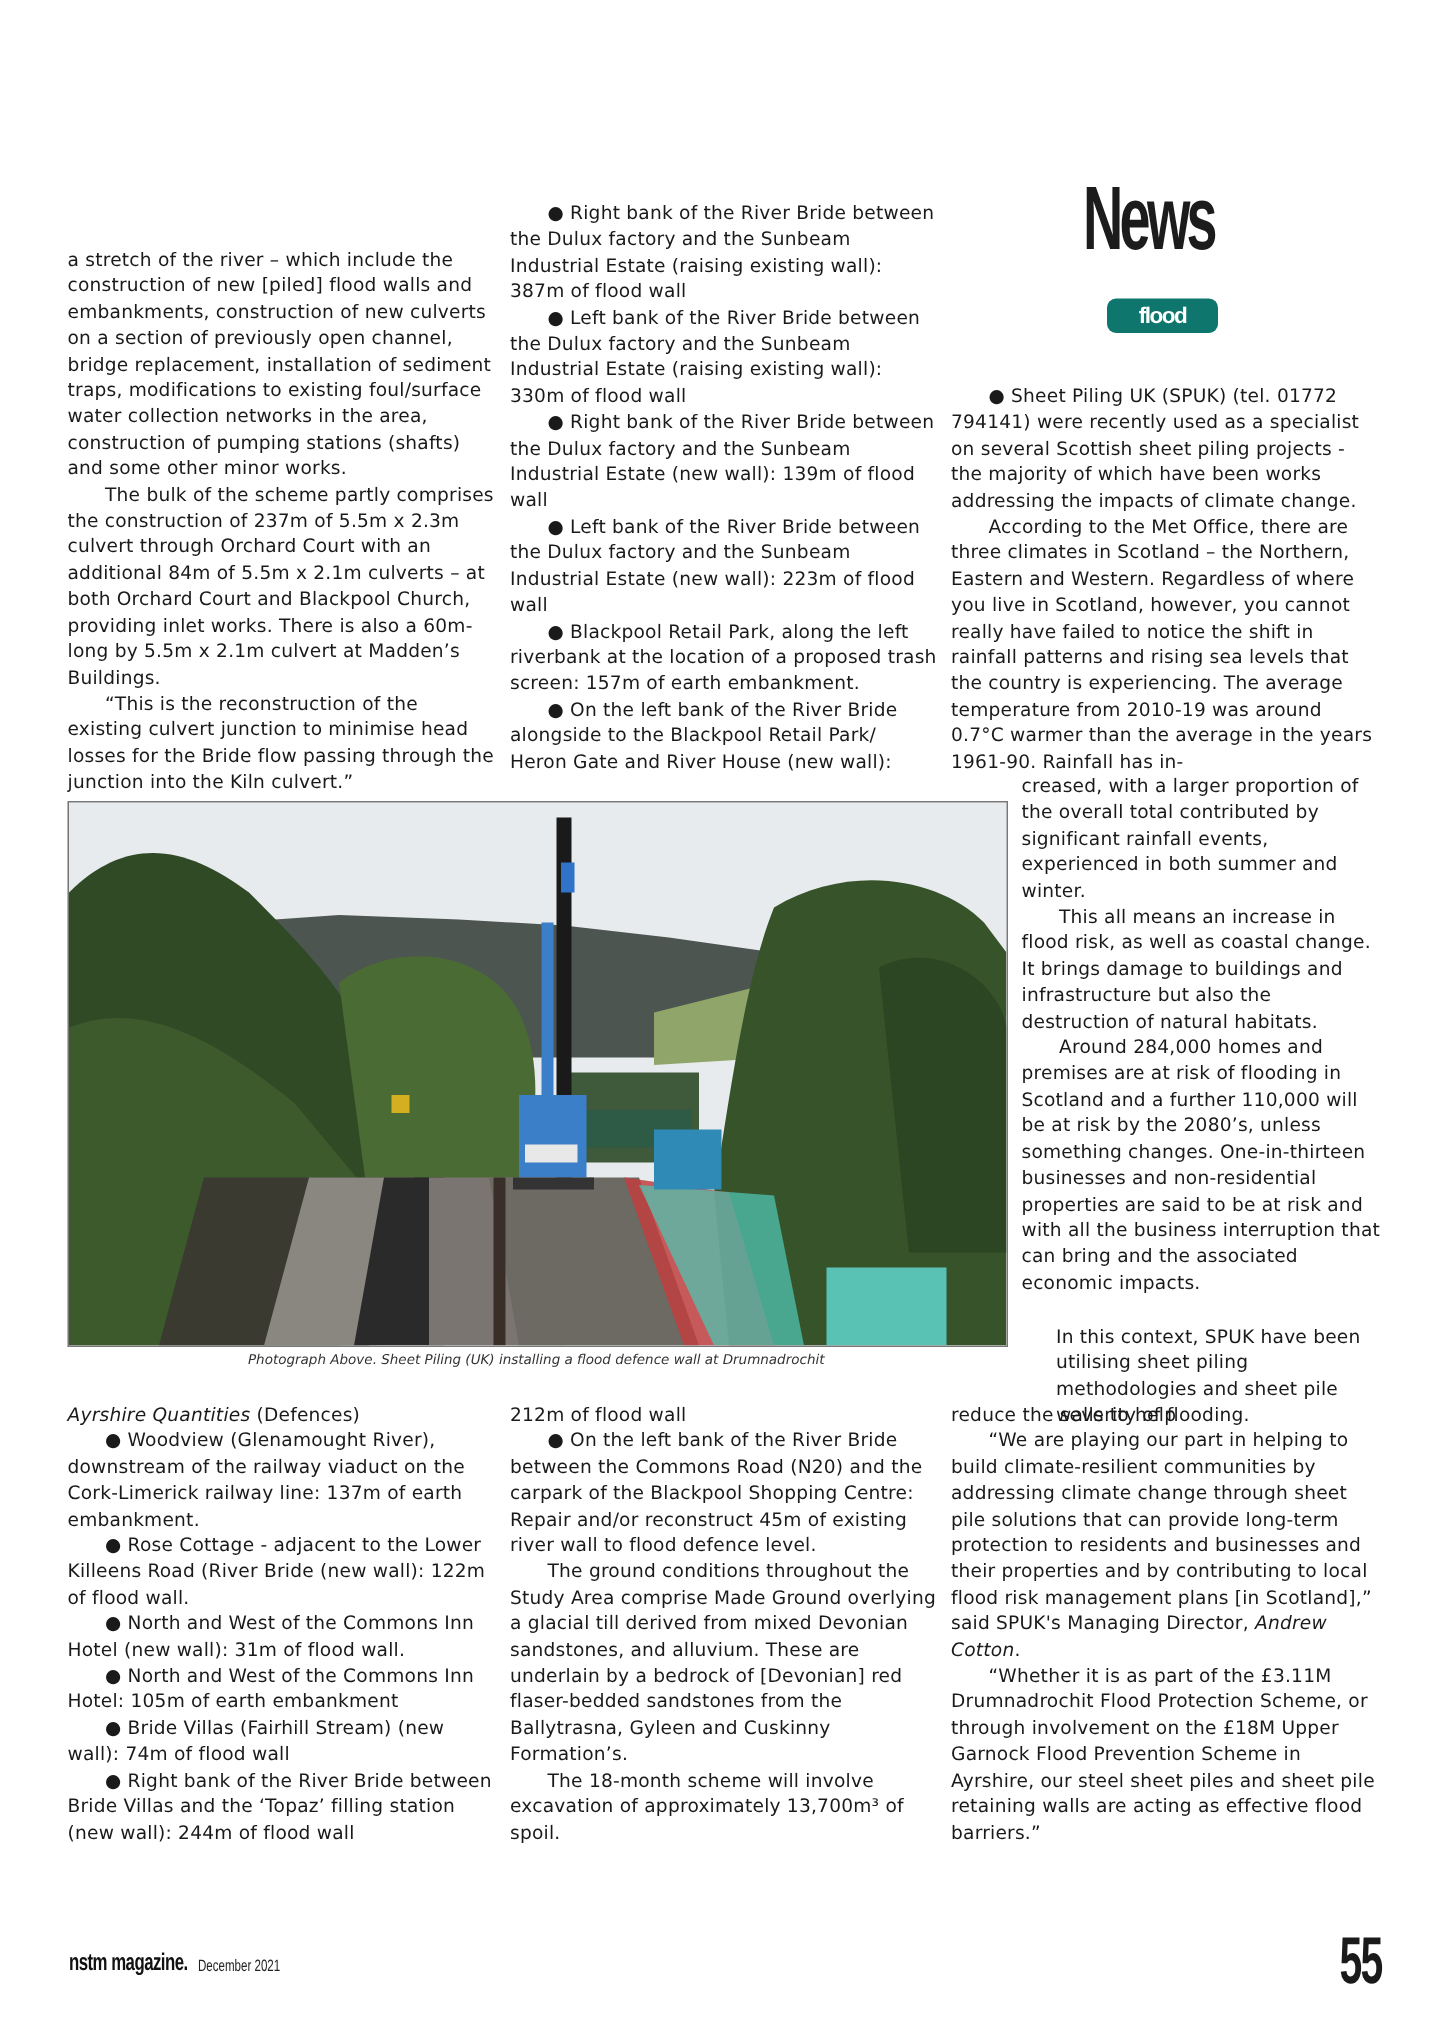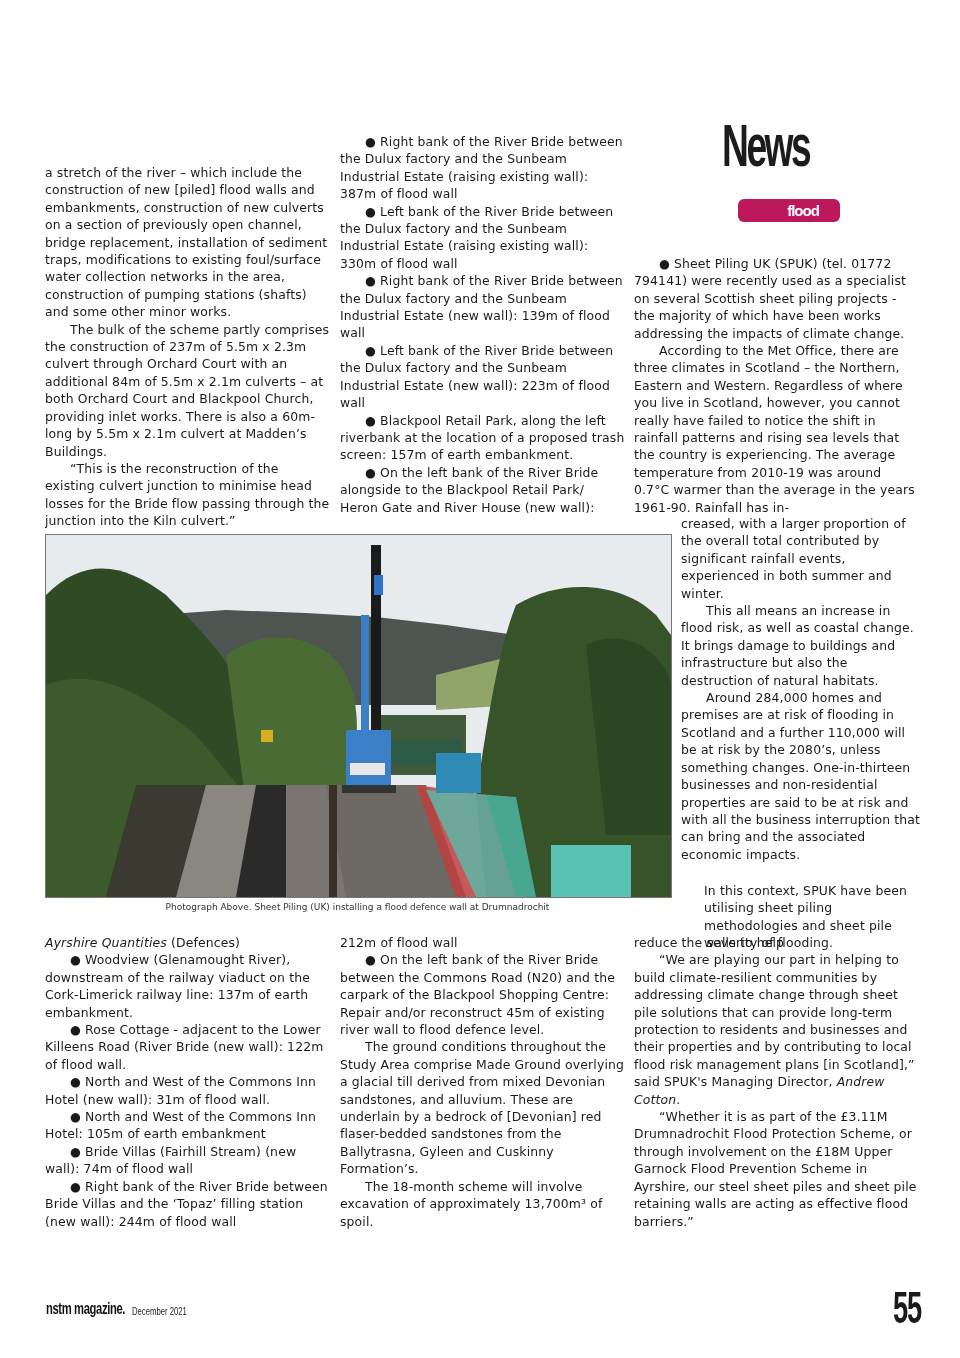--- a/index.html
+++ b/index.html
@@ -13,27 +13,27 @@
   .c3 { left: 634px; top: 255px; width: 285px; }
   .c4 { left: 45px; top: 934px; width: 285px; }
   .c5 { left: 340px; top: 934px; width: 285px; }
   .c6 { left: 634px; top: 934px; width: 285px; }
   .c3b { left: 681px; top: 515px; width: 240px; }
   .c3c { left: 704px; top: 882px; width: 215px; }
   .news-title { position: absolute; left: 722px; top: 112px; width: 108px;
      font-family: "Liberation Sans", sans-serif; font-weight: bold; font-size: 60px;
      line-height: 68px; letter-spacing: -4px; transform: scaleX(0.62); transform-origin: left top;
      color: #1c1c1c; white-space: nowrap; }
-  .tag { position: absolute; left: 738px; top: 199px; width: 74px; height: 23px; background: #be185d;
+  .tag { position: absolute; left: 738px; top: 199px; width: 74px; height: 23px; background: #0f766e;
      border-radius: 6px; color: #fff; font-family: "Liberation Sans", sans-serif; font-weight: bold;
-     font-size: 15px; line-height: 23px; text-align: center; letter-spacing: -1px; padding-left: 28px; }
+     font-size: 15px; line-height: 23px; text-align: center; letter-spacing: -1px; }
   .photo { position: absolute; left: 45px; top: 534px; width: 625px; height: 362px;
      border: 1px solid #777; overflow: hidden; background: #e9ecee; }
   .caption { position: absolute; left: 45px; top: 902px; width: 625px; text-align: center;
-     font-size: 9px; color: #333; font-family: "DejaVu Sans", sans-serif; }
+     font-style: italic; font-size: 9px; color: #333; font-family: "DejaVu Sans", sans-serif; }
   .footer-brand { position: absolute; left: 46px; top: 1300px; font-family: "Liberation Sans", sans-serif;
      font-weight: bold; font-size: 16px; transform: scaleX(0.7); transform-origin: left top; letter-spacing: -0.5px; color: #111; white-space: nowrap; }
   .footer-date { position: absolute; left: 132px; top: 1305px; font-family: "Liberation Sans", sans-serif;
      font-size: 11px; transform: scaleX(0.7); transform-origin: left top; color: #222; white-space: nowrap; }
   .page-num { position: absolute; left: 893px; top: 1283px; font-family: "Liberation Sans", sans-serif;
      font-weight: bold; font-size: 44px; transform: scaleX(0.62); transform-origin: left top; color: #1a1a1a; letter-spacing: -2px; white-space: nowrap; }
   em.it { font-style: italic; }
 </style>
 </head>
 <body>

